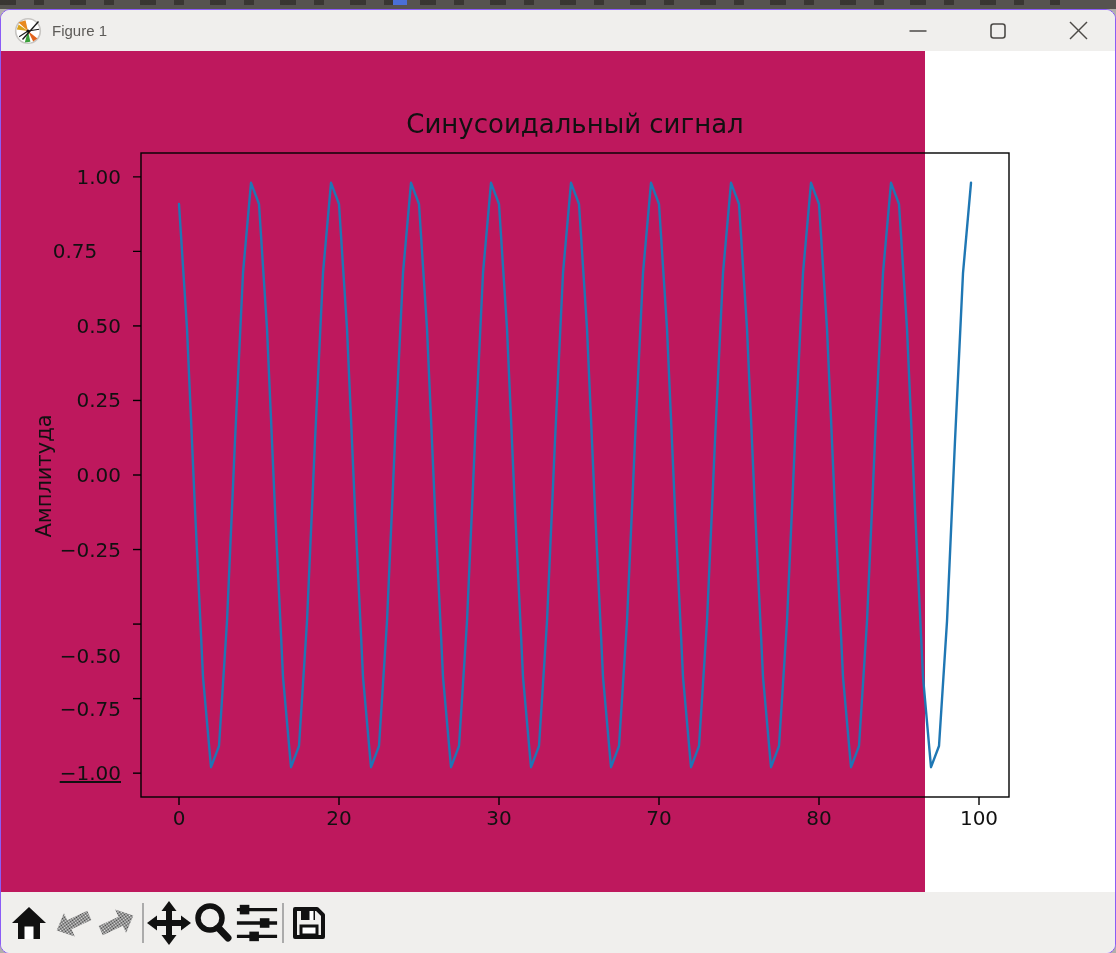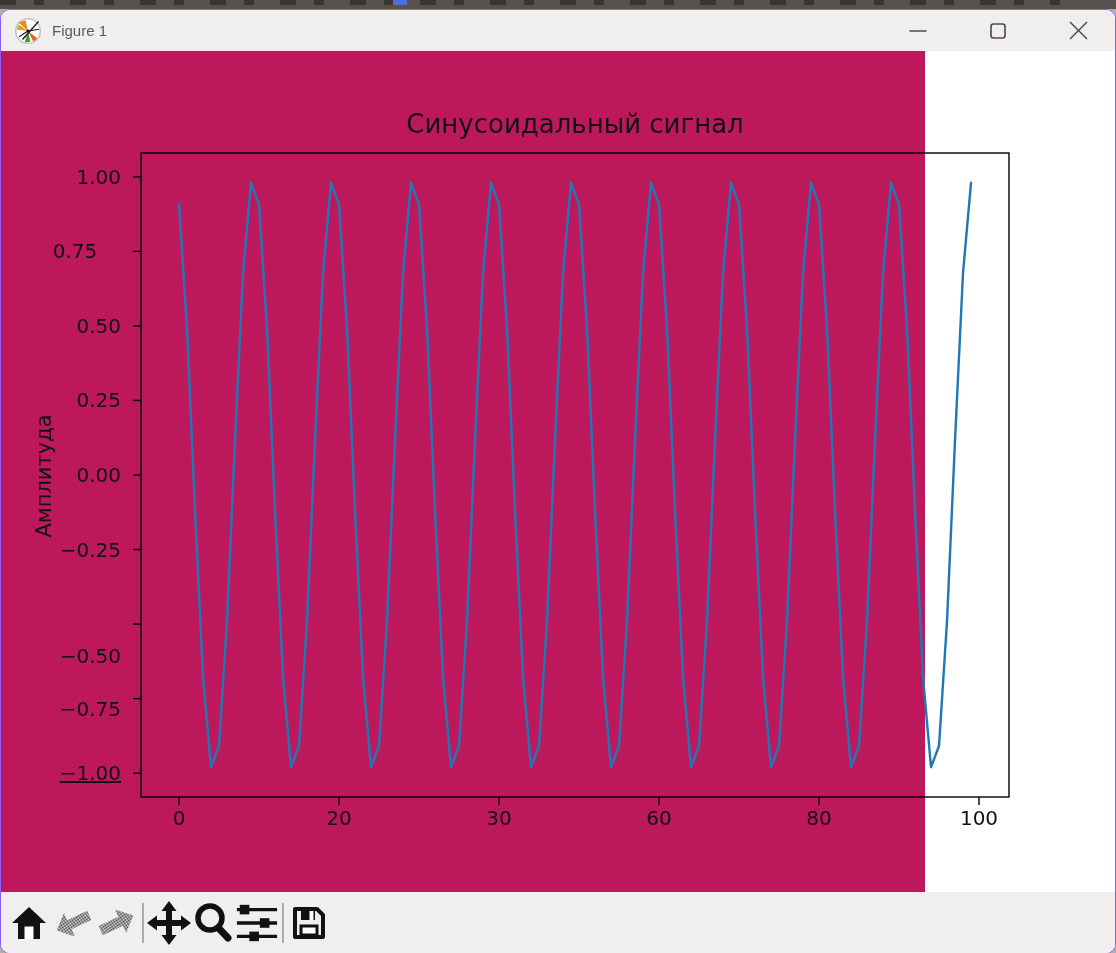--- a/index.html
+++ b/index.html
@@ -136,21 +136,21 @@
         <line x1="132" y1="274.925925925926" x2="140" y2="274.925925925926" stroke="#000" stroke-width="1.4"></line>
         <line x1="132" y1="200.3888888888889" x2="140" y2="200.3888888888889" stroke="#000" stroke-width="1.4"></line>
         <line x1="132" y1="125.85185185185188" x2="140" y2="125.85185185185188" stroke="#000" stroke-width="1.4"></line>
         <polyline points="178.0,153.0 186.0,277.6 194.0,458.3 202.0,625.8 210.0,716.2 218.0,695.0 226.0,570.4 234.0,389.7 242.0,222.2 250.0,131.8 258.0,153.0 266.0,277.6 274.0,458.3 282.0,625.8 290.0,716.2 298.0,695.0 306.0,570.4 314.0,389.7 322.0,222.2 330.0,131.8 338.0,153.0 346.0,277.6 354.0,458.3 362.0,625.8 370.0,716.2 378.0,695.0 386.0,570.4 394.0,389.7 402.0,222.2 410.0,131.8 418.0,153.0 426.0,277.6 434.0,458.3 442.0,625.8 450.0,716.2 458.0,695.0 466.0,570.4 474.0,389.7 482.0,222.2 490.0,131.8 498.0,153.0 506.0,277.6 514.0,458.3 522.0,625.8 530.0,716.2 538.0,695.0 546.0,570.4 554.0,389.7 562.0,222.2 570.0,131.8 578.0,153.0 586.0,277.6 594.0,458.3 602.0,625.8 610.0,716.2 618.0,695.0 626.0,570.4 634.0,389.7 642.0,222.2 650.0,131.8 658.0,153.0 666.0,277.6 674.0,458.3 682.0,625.8 690.0,716.2 698.0,695.0 706.0,570.4 714.0,389.7 722.0,222.2 730.0,131.8 738.0,153.0 746.0,277.6 754.0,458.3 762.0,625.8 770.0,716.2 778.0,695.0 786.0,570.4 794.0,389.7 802.0,222.2 810.0,131.8 818.0,153.0 826.0,277.6 834.0,458.3 842.0,625.8 850.0,716.2 858.0,695.0 866.0,570.4 874.0,389.7 882.0,222.2 890.0,131.8 898.0,153.0 906.0,277.6 914.0,458.3 922.0,625.8 930.0,716.2 938.0,695.0 946.0,570.4 954.0,389.7 962.0,222.2 970.0,131.8" fill="none" stroke="#1f77b4" stroke-width="2.4" stroke-linejoin="round" stroke-linecap="round"></polyline>
       </svg>
     <div class="chart-title">Синусоидальный сигнал</div>
     <div class="y-axis-label">Амплитуда</div>
   <div class="xtick" style="left: 138px;">0</div>
       <div class="xtick" style="left: 298px; text-align: center;">20</div>
       <div class="xtick" style="left: 458px;">30</div>
-      <div class="xtick" style="left: 618px;">60</div>
+      <div class="xtick" style="left: 618px;">70</div>
       <div class="xtick" style="left: 778px;">80</div>
       <div class="xtick" style="left: 938px;">100</div>
       <div class="ytick" style="top: 710.148px; text-decoration: underline;">−1.00</div>
       <div class="ytick" style="top: 646px;">−0.75</div>
       <div class="ytick" style="top: 593px;">−0.50</div>
       <div class="ytick" style="top: 486.537px;">−0.25</div>
       <div class="ytick" style="top: 412px;">0.00</div>
       <div class="ytick" style="top: 337.463px;">0.25</div>
       <div class="ytick" style="top: 262.926px;">0.50</div>
       <div class="ytick" style="top: 188.389px; text-align: center;">0.75</div>

